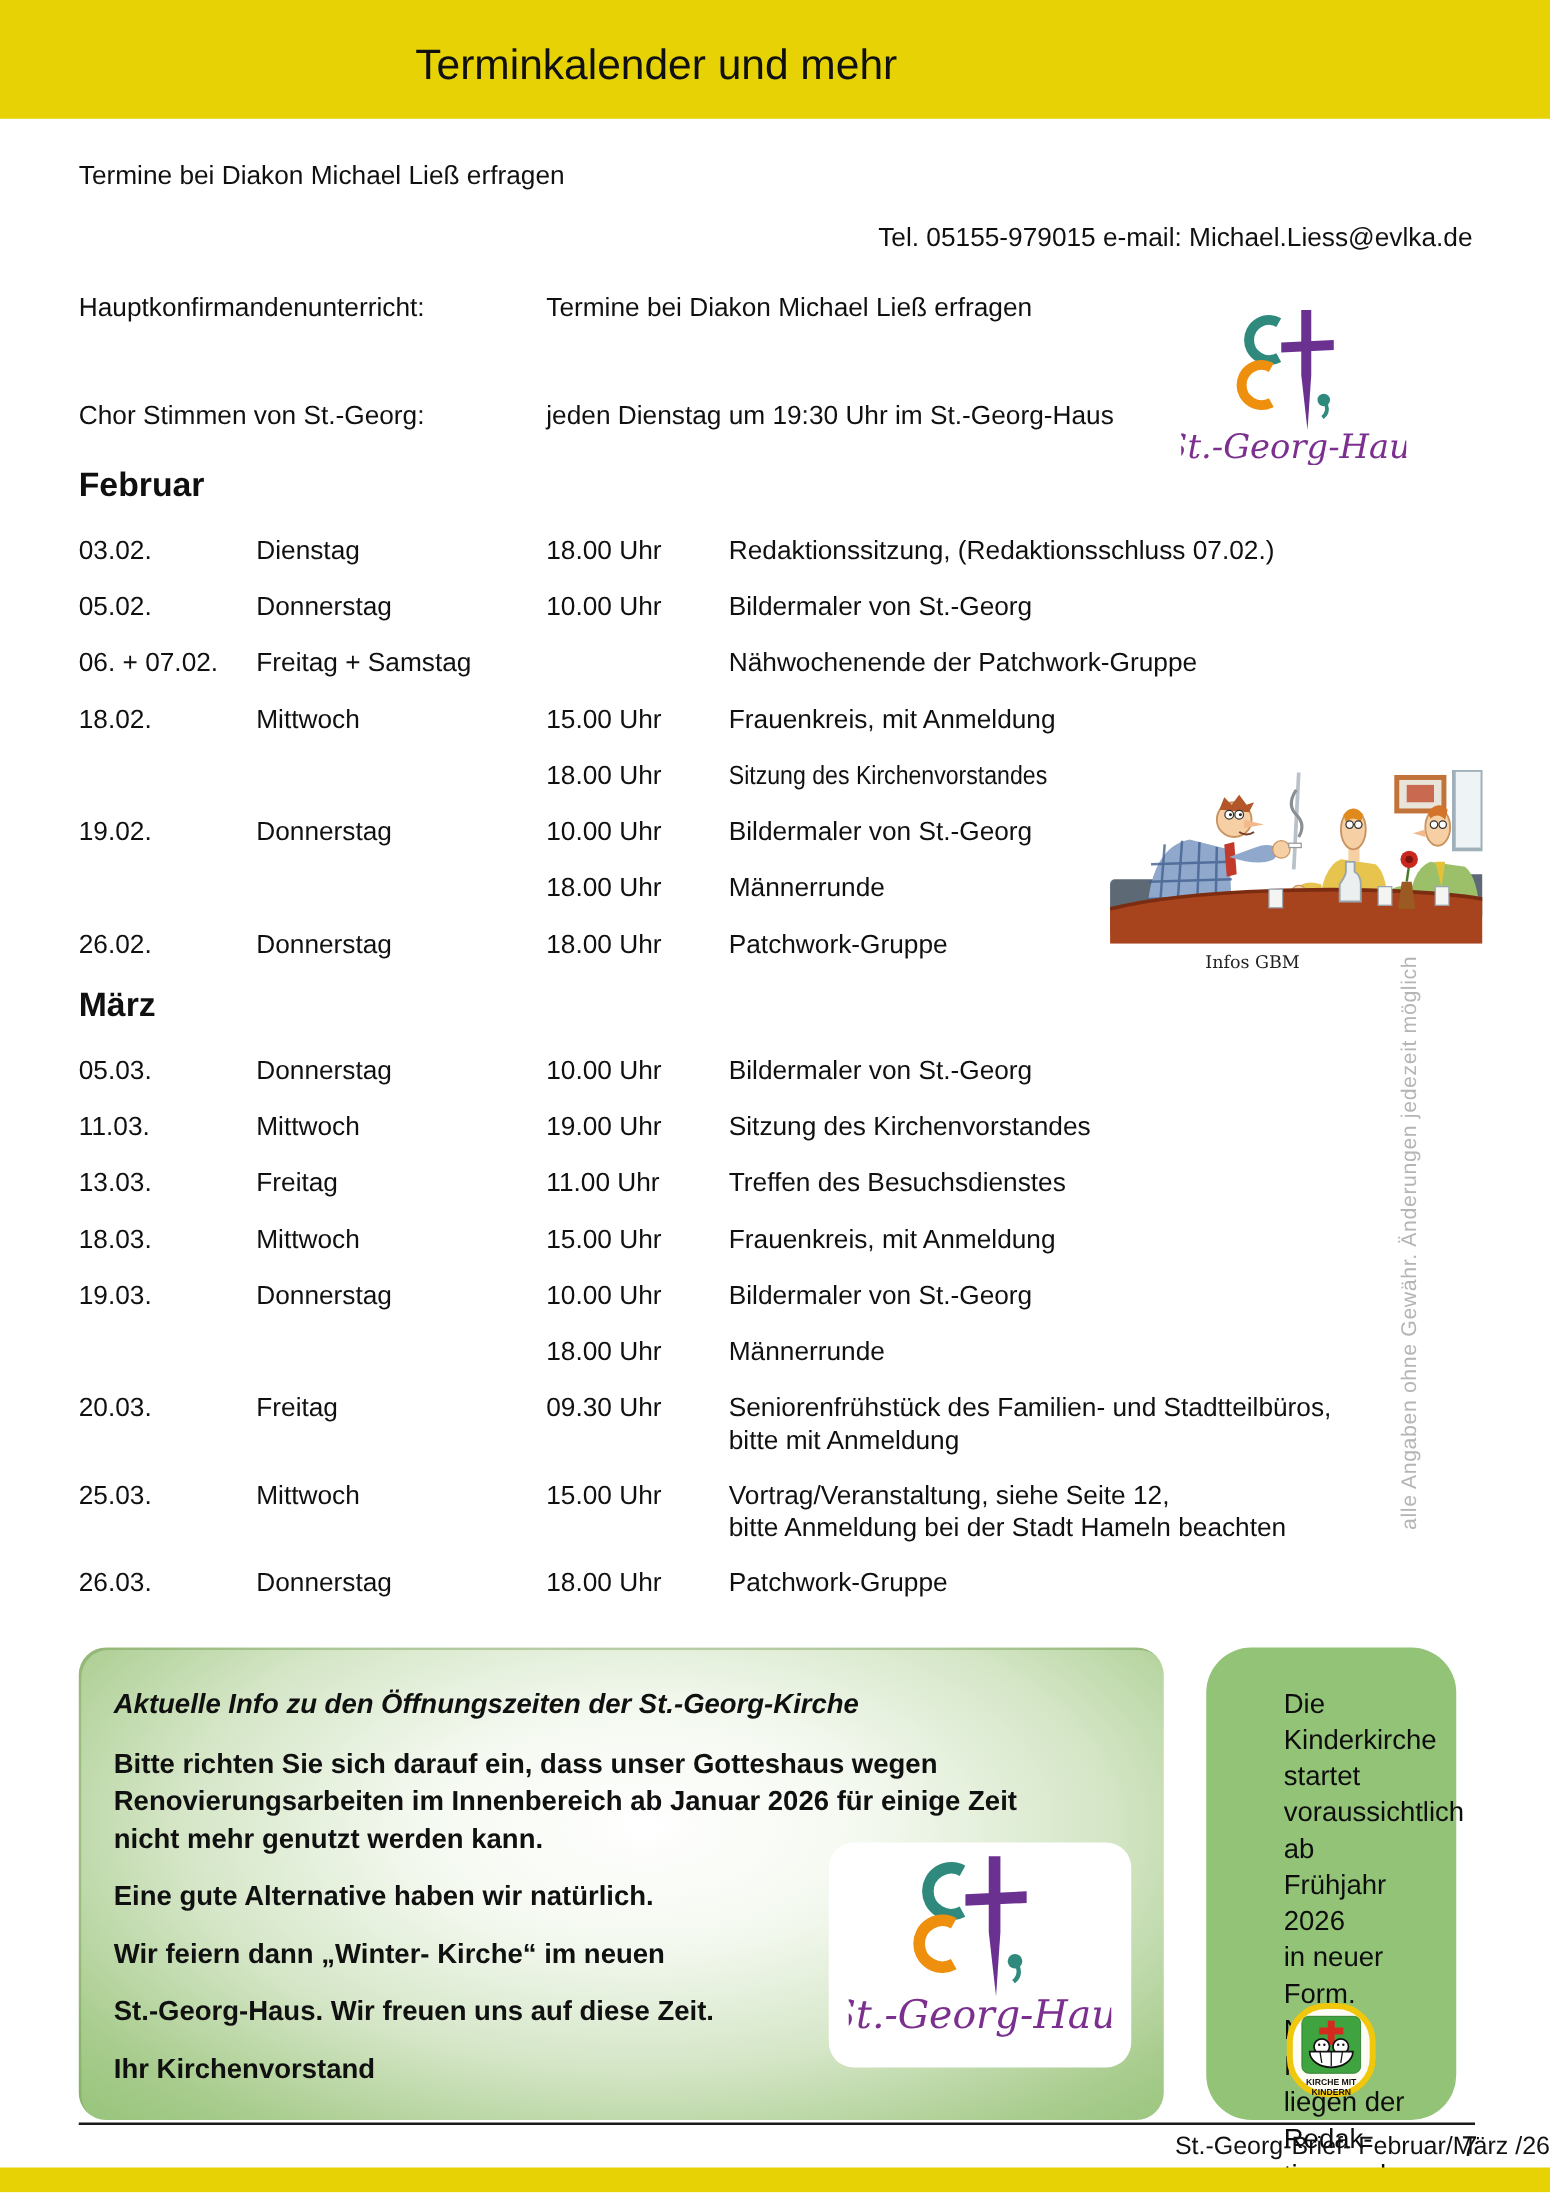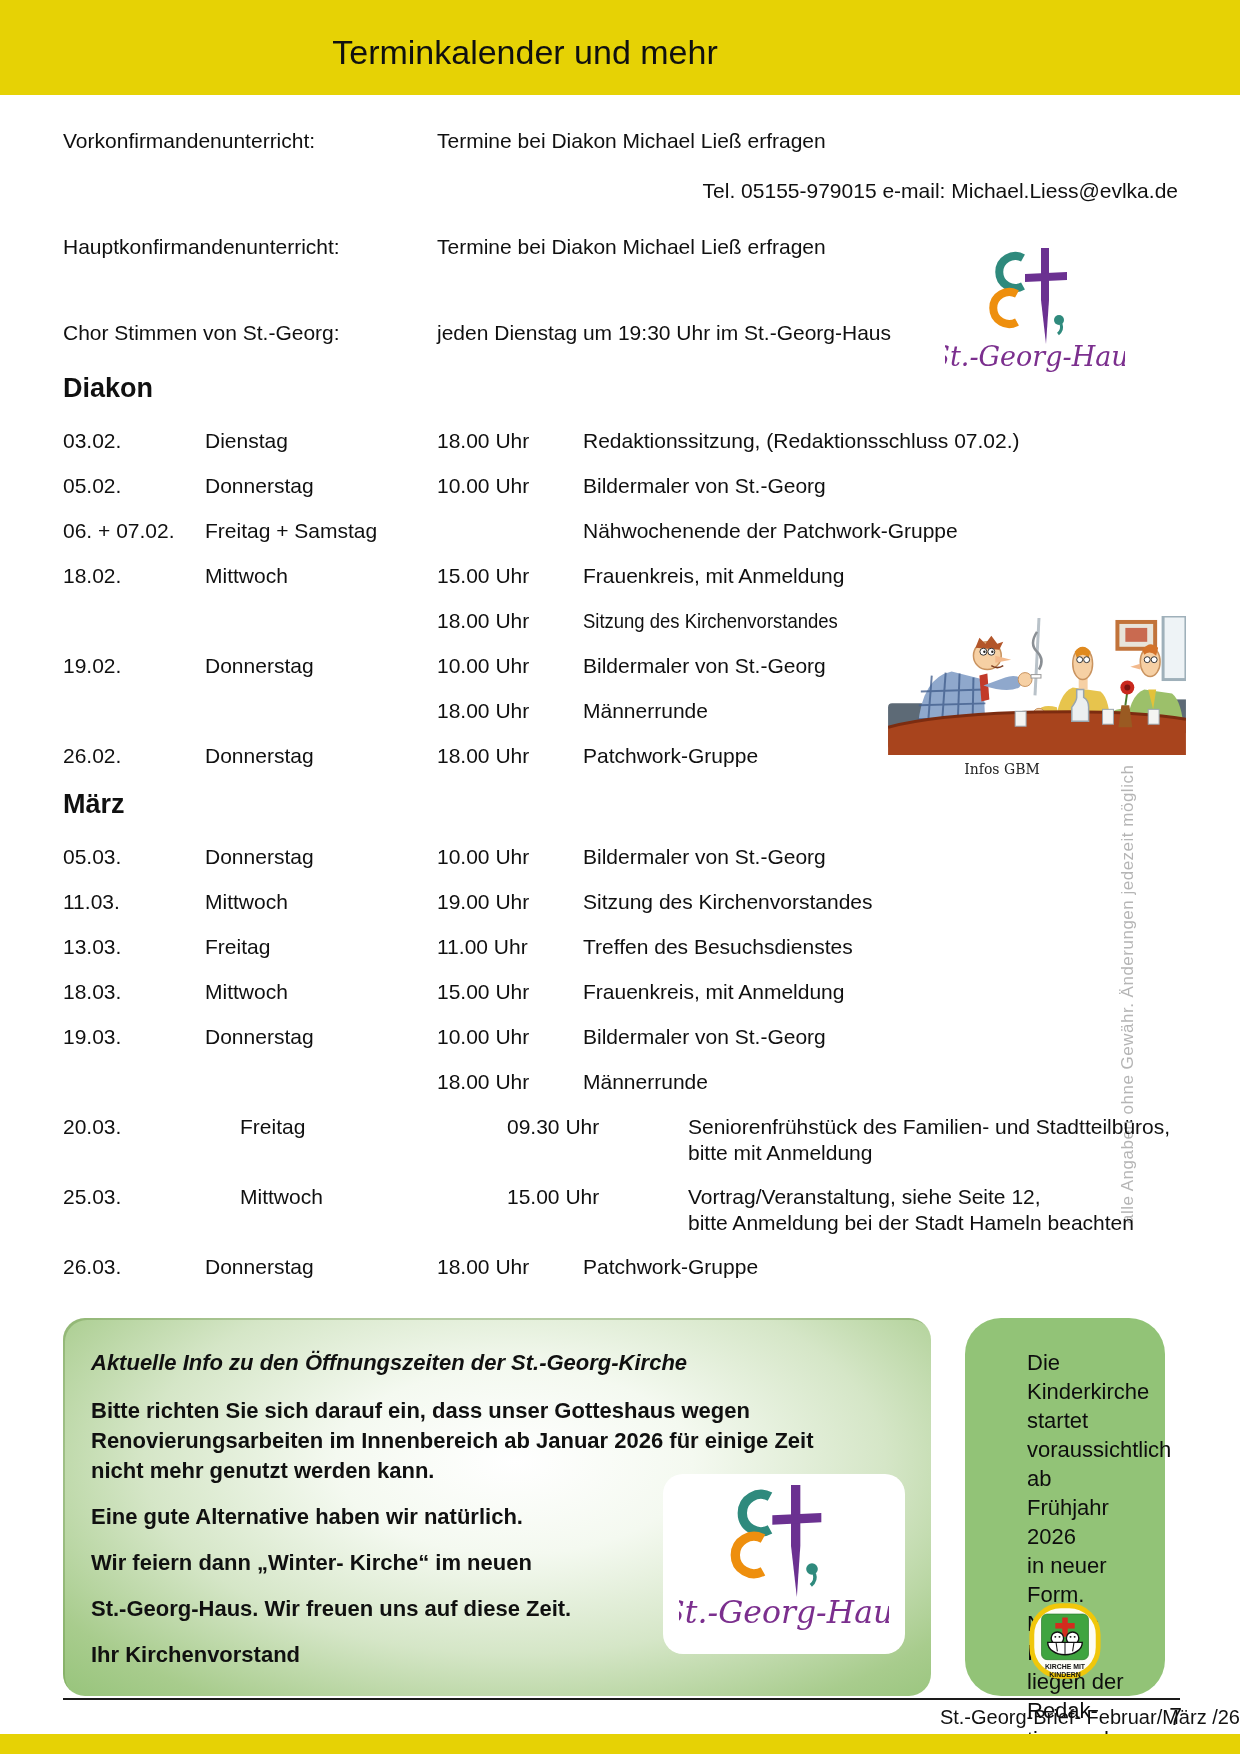--- a/index.html
+++ b/index.html
@@ -15,21 +15,21 @@
   
   .content { position:absolute; left:63px; top:128px; width:1115px; }
   .contact-row { display:grid; grid-template-columns:374px 1fr; font-size:21px; line-height:26px; white-space:nowrap; }
   .mb-a { margin-bottom:24px; } .mb-b { margin-bottom:30px;text-align:right; } .mb-c { margin-bottom:60px; } .mb-d { margin-bottom:26px; }
   .month-heading { font-size:27px; font-weight:bold; line-height:32px; margin-bottom:24px; }
   .mh-2 { margin-top:10px; }
   .cal-row { display:grid; grid-template-columns:142px 232px 146px 1fr; font-size:21px; line-height:26px; margin-bottom:19px; }
   .cal-row > span { white-space:nowrap; }
   .cal-row .c-event { white-space:pre-line; }
   .cal-row.narrow .c-event { transform:scaleX(0.88); transform-origin:0 50%; }
-  .cal-row.mb18 { margin-bottom:18px;gap:35px; }
+  .cal-row.mb18 { margin-bottom:18px; }
   
   .cartoon { position:absolute; left:888px; top:616px; width:298px; }
   .cartoon-caption { font-family:"DejaVu Serif", serif; font-size:14px; color:#222; text-align:center; padding-right:70px; margin-top:2px; }
   
   .logo-top { position:absolute; left:945px; top:244px; width:180px; }
   
   .disclaimer {
     position:absolute; left:1118px; top:772px; height:452px;
     writing-mode:vertical-rl; transform:rotate(180deg);
     font-size:17px; letter-spacing:0.5px; color:#b5b5b5; white-space:nowrap;
@@ -144,37 +144,36 @@
       <rect x="262" y="94" width="11" height="15" fill="#f4f4f2" stroke="#99a5ad"></rect>
     </svg>
     <div class="cartoon-caption">Infos GBM</div>
   </div>
 
   <div class="disclaimer">alle Angaben ohne Gewähr. Änderungen jedezeit möglich</div>
 
   <div class="content">
 
     <div class="contact-row mb-a">
-      <span>Vorkonfirmandenunterricht:</span>
       <span>Termine bei Diakon Michael Ließ erfragen</span>
     </div>
     <div class="contact-row mb-b">
       <span></span>
       <span>Tel. 05155-979015 e-mail: Michael.Liess@evlka.de</span>
     </div>
     <div class="contact-row mb-c">
       <span>Hauptkonfirmandenunterricht:</span>
       <span>Termine bei Diakon Michael Ließ erfragen</span>
     </div>
     <div class="contact-row mb-d">
       <span>Chor Stimmen von St.-Georg:</span>
       <span>jeden Dienstag um 19:30 Uhr im St.-Georg-Haus</span>
     </div>
 
-    <div class="month-heading">Diakon</div>
+    <div class="month-heading">Februar</div>
 
     <div class="cal-row">
       <span class="c-date">03.02.</span>
       <span class="c-day">Dienstag</span>
       <span class="c-time">18.00 Uhr</span>
       <span class="c-event">Redaktionssitzung, (Redaktionsschluss 07.02.)</span>
     </div>
     <div class="cal-row">
       <span class="c-date">05.02.</span>
       <span class="c-day">Donnerstag</span>

